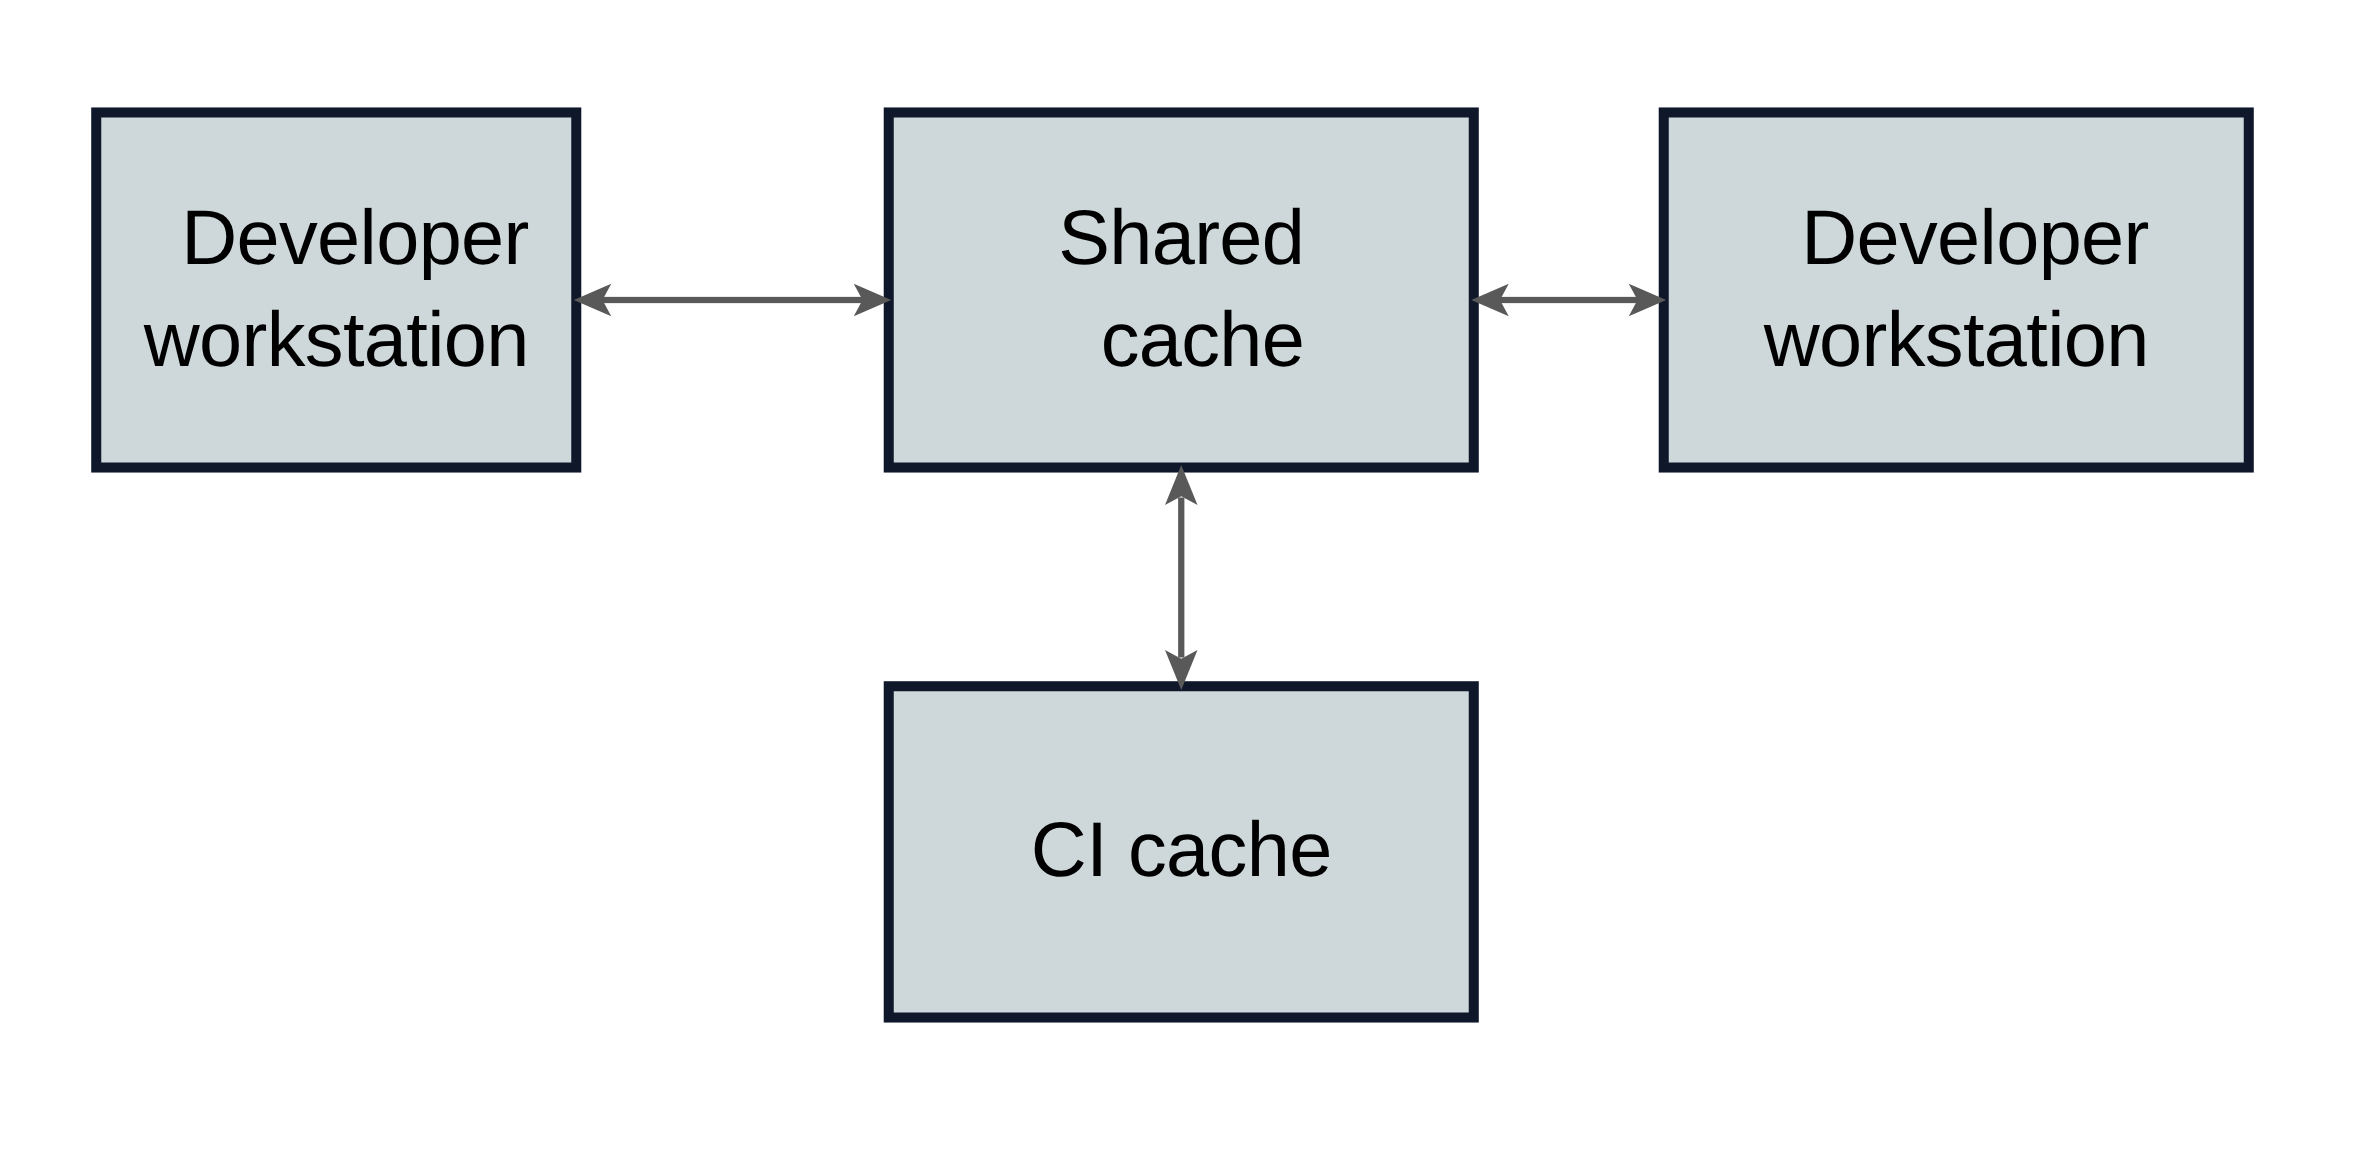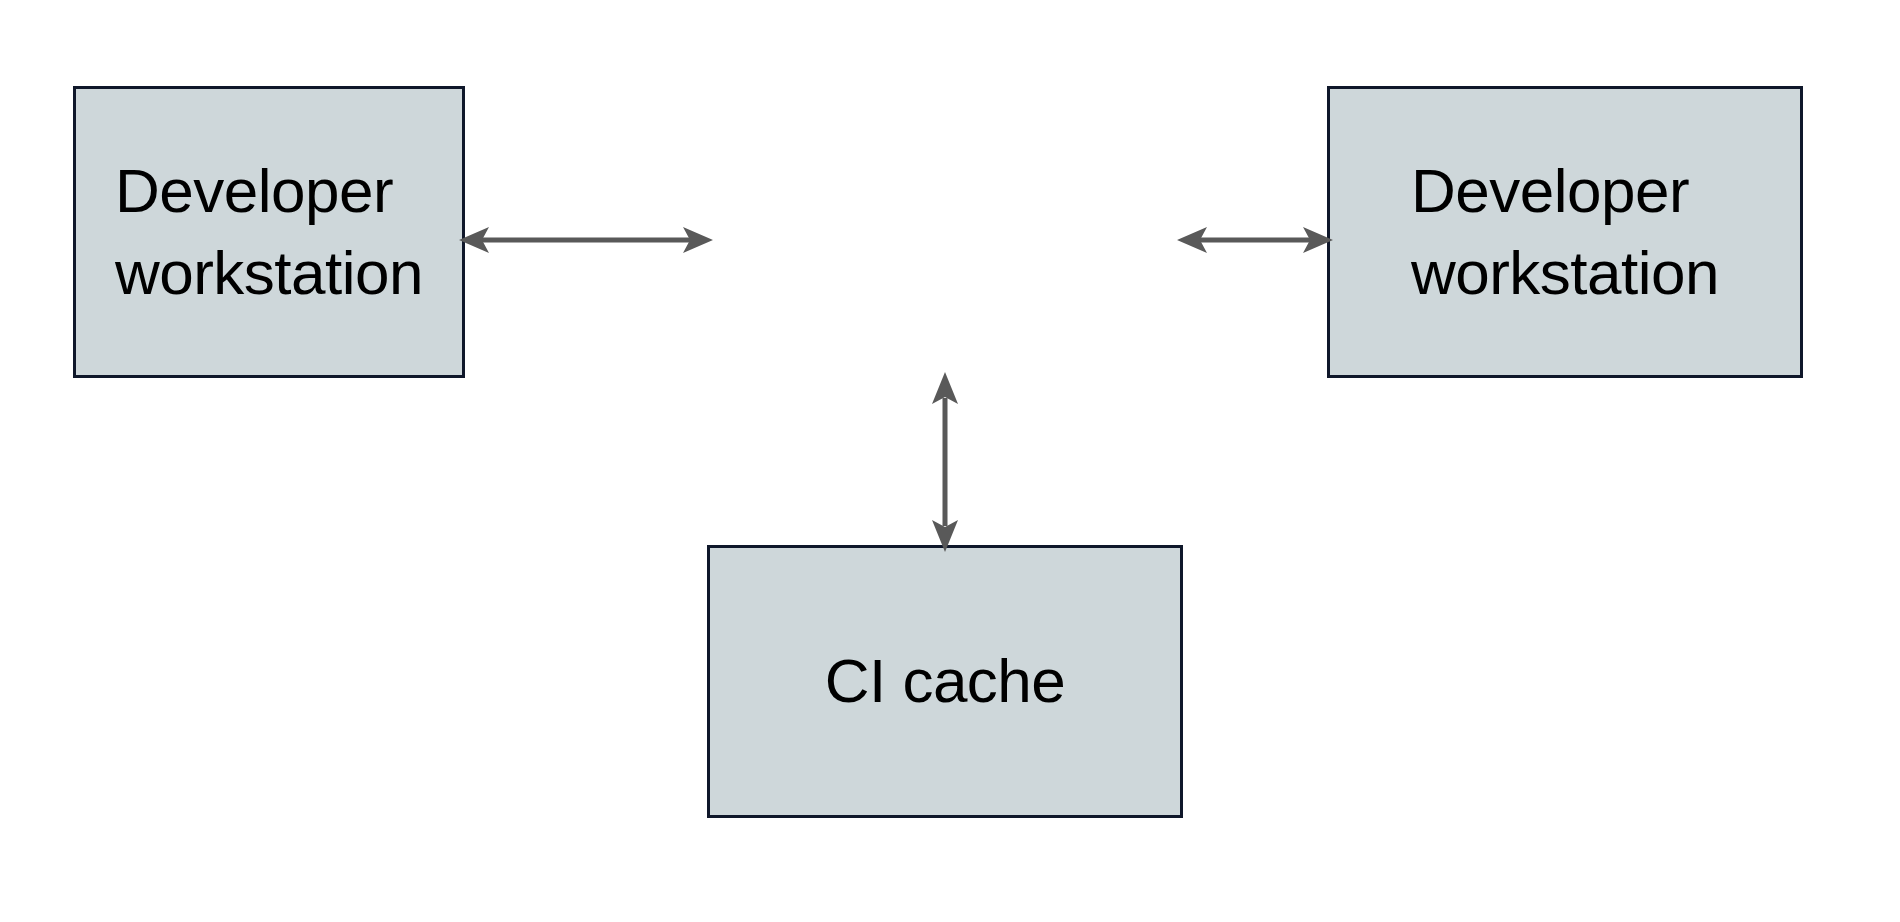--- a/index.html
+++ b/index.html
@@ -15,25 +15,25 @@
     position: relative;
     width: 1900px;
     height: 922px;
     background: #ffffff;
     overflow: hidden;
   }
   .node {
     position: absolute;
     box-sizing: border-box;
     background: #ced7da;
-    border: 3px solid #0f172a;
+    border: 8px solid #0f172a;
     display: flex;
     align-items: center;
     justify-content: center;
-    text-align: left;
+    text-align: right;
     color: #000000;
     font-family: "Liberation Sans", sans-serif;
     font-size: 62px;
     font-weight: 400;
     line-height: 1.33;
     letter-spacing: -0.5px;
     white-space: pre-line;
   }
   #node-dev-left {
     left: 73px;
@@ -88,20 +88,22 @@
   }
 </style>
 </head>
 <body>
 
 <div id="canvas">
 
   <div class="node" id="node-dev-left">Developer
 workstation</div>
 
+  <div class="node" id="node-shared-cache">Shared
+cache</div>
 
   <div class="node" id="node-dev-right">Developer
 workstation</div>
 
   <div class="node" id="node-ci-server">CI cache</div>
 
   <div class="edge" id="edge-left">
     <svg viewBox="0 0 254 70" preserveAspectRatio="none">
       <g fill="#595959" stroke="none">
         <rect x="22" y="32.5" width="210" height="5"></rect>

